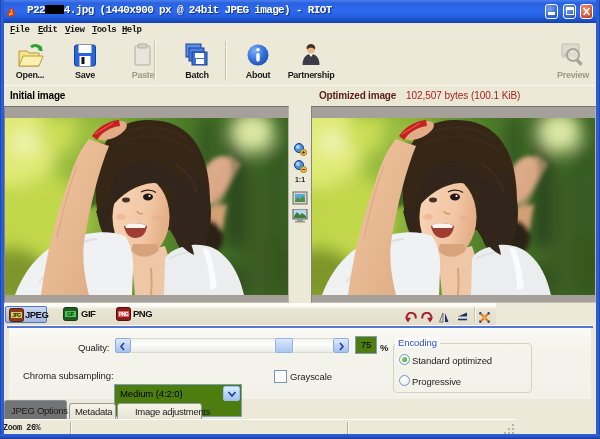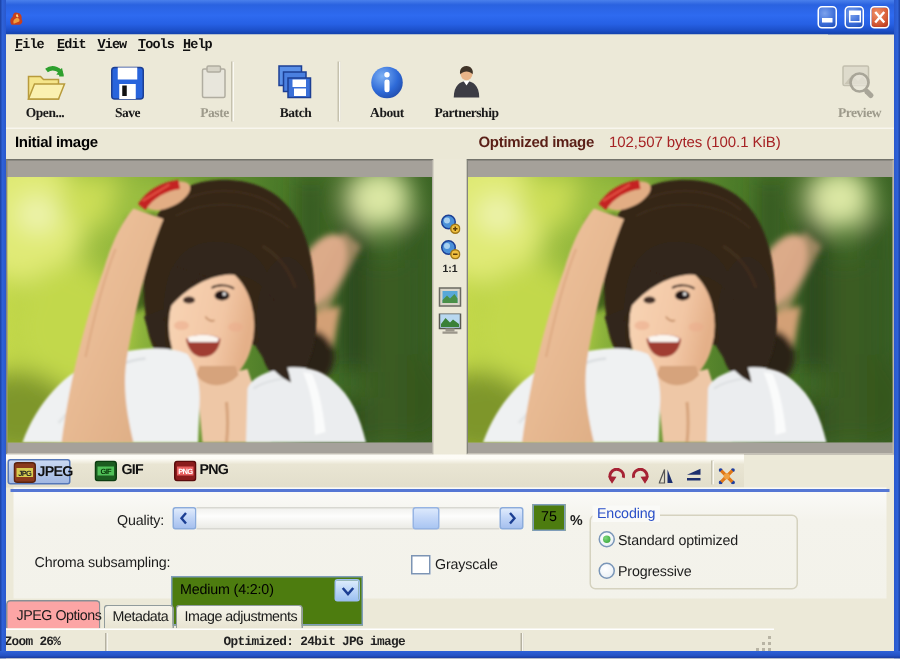--- a/index.html
+++ b/index.html
@@ -13,21 +13,21 @@
   #title .txt{left:27px;top:4px;color:#fff;font-size:11px;font-weight:bold;letter-spacing:-0.65px;white-space:nowrap;text-shadow:1px 1px 1px #10307c;}
   .cens{display:inline-block;width:12px;height:9px;background:#000;vertical-align:-1px;}
   .capbtn{top:4px;width:13px;height:15px;border-radius:3px;border:1px solid #fff;box-sizing:border-box;}
   .bmin,.bmax{background:radial-gradient(circle at 35% 30%,#7da2ec,#3a6cd8 60%,#1e4cb4);}
   .bclose{background:radial-gradient(circle at 35% 30%,#f0926a,#d8603a 55%,#b03018);}
   .glyph{position:absolute;color:#fff;}
   #menu{left:4px;top:23px;width:548px;height:15px;background:#ece9d8;font-size:9px;font-weight:bold;color:#111;}
   #menu span{position:absolute;top:2px;letter-spacing:-0.6px;font-family:"Liberation Mono",monospace;}
   #tbar{left:4px;top:38px;width:592px;height:47px;background:#ece9d8;}
   .titem{position:absolute;text-align:center;font-size:9px;font-weight:bold;color:#1a1a1a;letter-spacing:-0.3px;}
-  .titem .lab{position:absolute;left:0;right:0;top:30px;font-family:Liberation Serif, serif;}
+  .titem .lab{position:absolute;left:0;right:0;top:30px;}
   .titem svg{position:absolute;left:50%;transform:translateX(-50%);top:3px;}
   .gray{color:#9d9a8b;}
   .tsep{position:absolute;top:3px;width:1px;height:40px;background:#c6c2ae;border-right:1px solid #fbfaf3;}
   #ibar{left:4px;top:85px;width:592px;height:21px;background:#ebe8d6;border-top:1px solid #f8f6ee;font-size:10px;}
   #ibar span{letter-spacing:-0.2px;}
   .panel{background:#a5a19a;border-top:1px solid #73736b;border-left:1px solid #84847c;border-right:1px solid #b9b5ac;border-bottom:1px solid #c4c0b6;box-sizing:border-box;}
   .mid{left:289px;top:106px;width:22px;height:197px;background:#ece9d8;}
   #fstrip{left:4px;top:303px;width:492px;height:22px;background:linear-gradient(180deg,#fdfcf6 0%,#fdfcf6 12%,#e9e5d3 30%,#e2decb 100%);}
   .ftab{position:absolute;top:3px;height:17px;font-size:9.5px;font-weight:bold;color:#111;letter-spacing:-0.5px;}
   .fsel{background:linear-gradient(180deg,#c9d8f2,#a2b8e2);border:1px solid #5577b8;border-radius:2px;box-sizing:border-box;}
@@ -39,34 +39,35 @@
   #strack{position:absolute;left:16px;top:0;width:202px;height:15px;background:linear-gradient(180deg,#f2f2ef,#fdfdfc 40%,#ebebe6);border-top:1px solid #d8d8d2;border-bottom:1px solid #d8d8d2;box-sizing:border-box;}
   #sthumb{position:absolute;left:160px;top:0;width:18px;height:15px;background:linear-gradient(180deg,#dce9fc,#c2d6f8 50%,#aac6f2);border:1px solid #96b4e4;border-radius:2px;box-sizing:border-box;}
   .tbox{position:absolute;background:#4d7c0f;border:1px solid #7f9db9;box-sizing:border-box;font-size:9.5px;}
   #dd{left:114px;top:384px;width:128px;height:33px;}
   #ddbtn{position:absolute;right:1px;top:1px;width:17px;height:15px;background:linear-gradient(180deg,#dcecfd,#c0d8f8 45%,#9ec2f2);border:1px solid #9ebef0;border-radius:2px;box-sizing:border-box;}
   .cb{position:absolute;width:13px;height:13px;background:#fff;border:1px solid #7c94b4;box-sizing:border-box;}
   #gbox{left:393px;top:343px;width:139px;height:50px;border:1px solid #d5d2bf;border-radius:4px;box-sizing:border-box;}
   .radio{position:absolute;width:11px;height:11px;border-radius:50%;background:radial-gradient(circle at 40% 35%,#fff,#f0f4f8 60%,#d8e2ec);border:1px solid #7a96b8;box-sizing:border-box;}
   .rdot{position:absolute;left:2px;top:2px;width:5px;height:5px;border-radius:50%;background:radial-gradient(circle at 35% 35%,#7cd87c,#2f9e2f);}
   .btab{position:absolute;white-space:nowrap;font-size:9.5px;color:#1a1a1a;letter-spacing:-0.3px;box-sizing:border-box;border:1px solid #919b9c;border-bottom:none;border-radius:3px 3px 0 0;background:linear-gradient(180deg,#f6f4ea,#e8e4d2);}
-  .btabsel{background:#fca5a5;border-color:#898f94;}
+  .btabsel{background:#737373;border-color:#898f94;}
   #sbar2{left:4px;top:419px;width:512px;height:15px;background:#ece9d8;border-top:1px solid #fff;font-size:8.5px;font-weight:bold;color:#222;}
   #sbar2 span{letter-spacing:-0.45px;}
   .ssep{position:absolute;top:2px;width:1px;height:12px;background:#b5b1a0;border-right:1px solid #f8f6ee;}
 </style>
 </head>
 <body>
 
 <div id="title" class="abs">
   <svg class="abs" style="left:5px;top:7px" width="12" height="11" viewBox="0 0 15 15">
     <path d="M3 13 C1 10 2 7 4 6 C 4 3 6 1 8 2 C 11 2 13 5 12 8 C 14 10 12 13 10 13 Z" fill="#c8401c"></path>
     <path d="M5 12 C4 10 5 8 7 7 C 9 6 11 8 10 10 Z" fill="#f0a040"></path>
     <path d="M7 5 C7 3 9 3 9 5 C 10 6 8 7 7 5 Z" fill="#f8d080"></path>
   </svg>
+  <div class="abs txt mono">P22<span class="cens"></span><span class="cens" style="width:7px"></span>4.jpg (1440x900 px @ 24bit JPEG image) - RIOT</div>
   <div class="abs capbtn bmin" style="left:545px">
       <div class="glyph" style="left:2px;top:7px;width:7px;height:3px;background:#fff"></div>
     </div>
   <div class="abs capbtn bmax" style="left:563px">
       <div class="glyph" style="left:2px;top:2px;width:8px;height:8px;border:1px solid #fff;border-top-width:3px;box-sizing:border-box"></div>
     </div>
   <div class="abs capbtn bclose" style="left:580px">
       <svg width="11" height="13" style="position:absolute">
         <path d="M2.5 3 L8.5 10 M8.5 3 L2.5 10" stroke="#fff" stroke-width="1.6"></path>
       </svg>
@@ -457,27 +458,26 @@
 <div class="radio" style="left:399px;top:375px"></div>
 <div class="lbl" style="left:412px;top:376px">Progressive</div>
 
 <div class="btab btabsel abs" style="left:4px;top:400px;width:63px;height:19px">
     <span style="position:absolute;left:6px;top:4px">JPEG Options</span>
   </div>
 <div class="btab abs" style="left:69px;top:403px;width:47px;height:16px">
     <span style="position:absolute;left:5px;top:2px">Metadata</span>
   </div>
 <div class="btab abs" style="left:117px;top:403px;width:85px;height:16px">
-    <span style="position:absolute;left:5px;top:2px">Image adjustments</span>
+    <span style="position:absolute;left:17px;top:2px">Image adjustments</span>
   </div>
 
 <div id="sbar2" class="abs">
   <span class="abs mono" style="left:-1px;top:3px">Zoom 26%</span>
   <div class="ssep" style="left:66px"></div>
-  <span class="abs mono" style="left:145px;top:3px">Optimized: 24bit JPG image</span>
   <div class="ssep" style="left:343px"></div>
   <svg class="abs" style="right:1px;top:3px" width="12" height="12">
       <g fill="#b8b4a4">
         <rect x="9" y="9" width="2" height="2"></rect>
         <rect x="9" y="5" width="2" height="2"></rect>
         <rect x="9" y="1" width="2" height="2"></rect>
         <rect x="5" y="9" width="2" height="2"></rect>
         <rect x="5" y="5" width="2" height="2"></rect>
         <rect x="1" y="9" width="2" height="2"></rect>
       </g>

